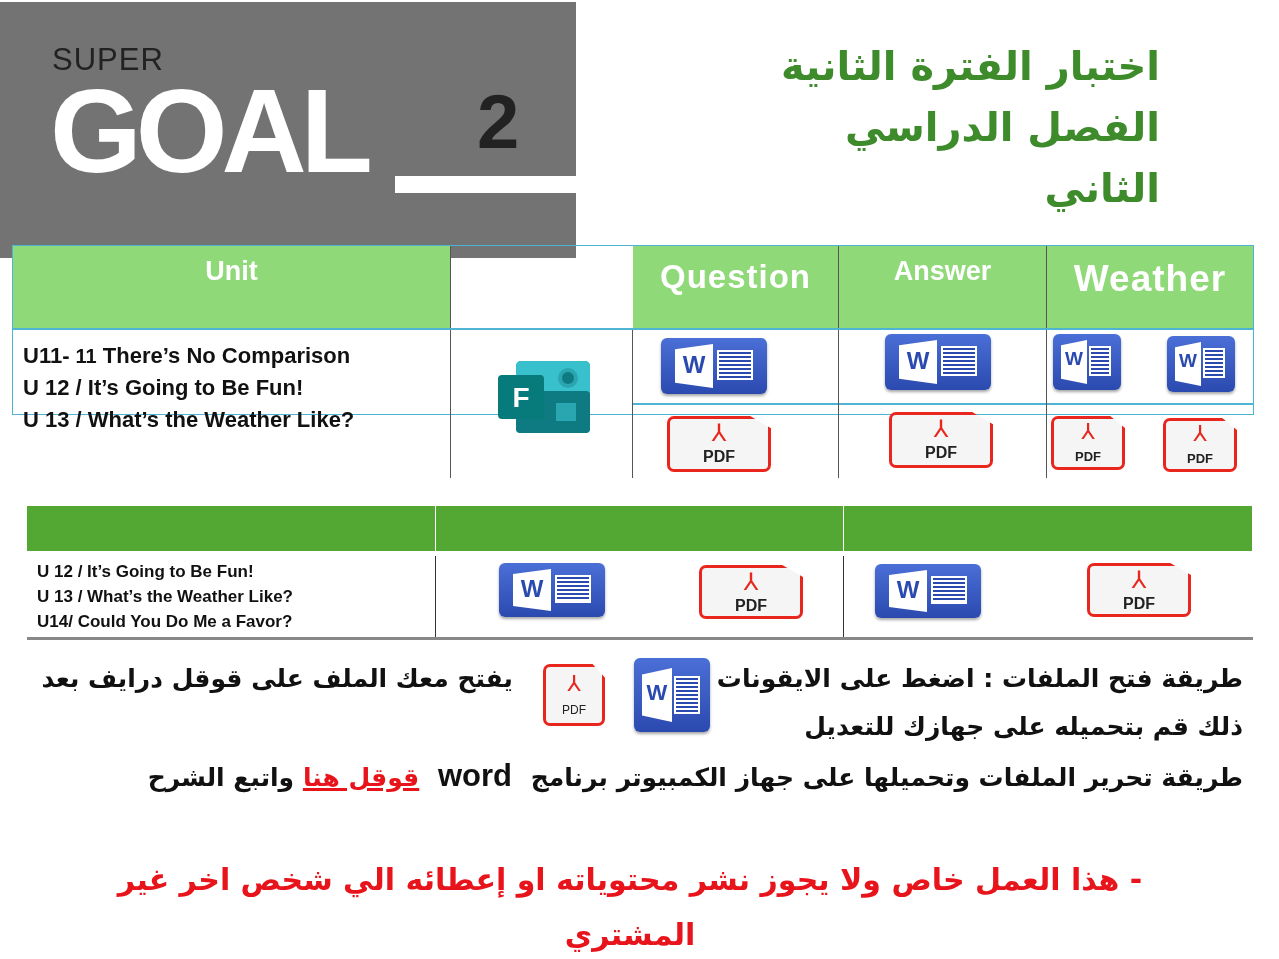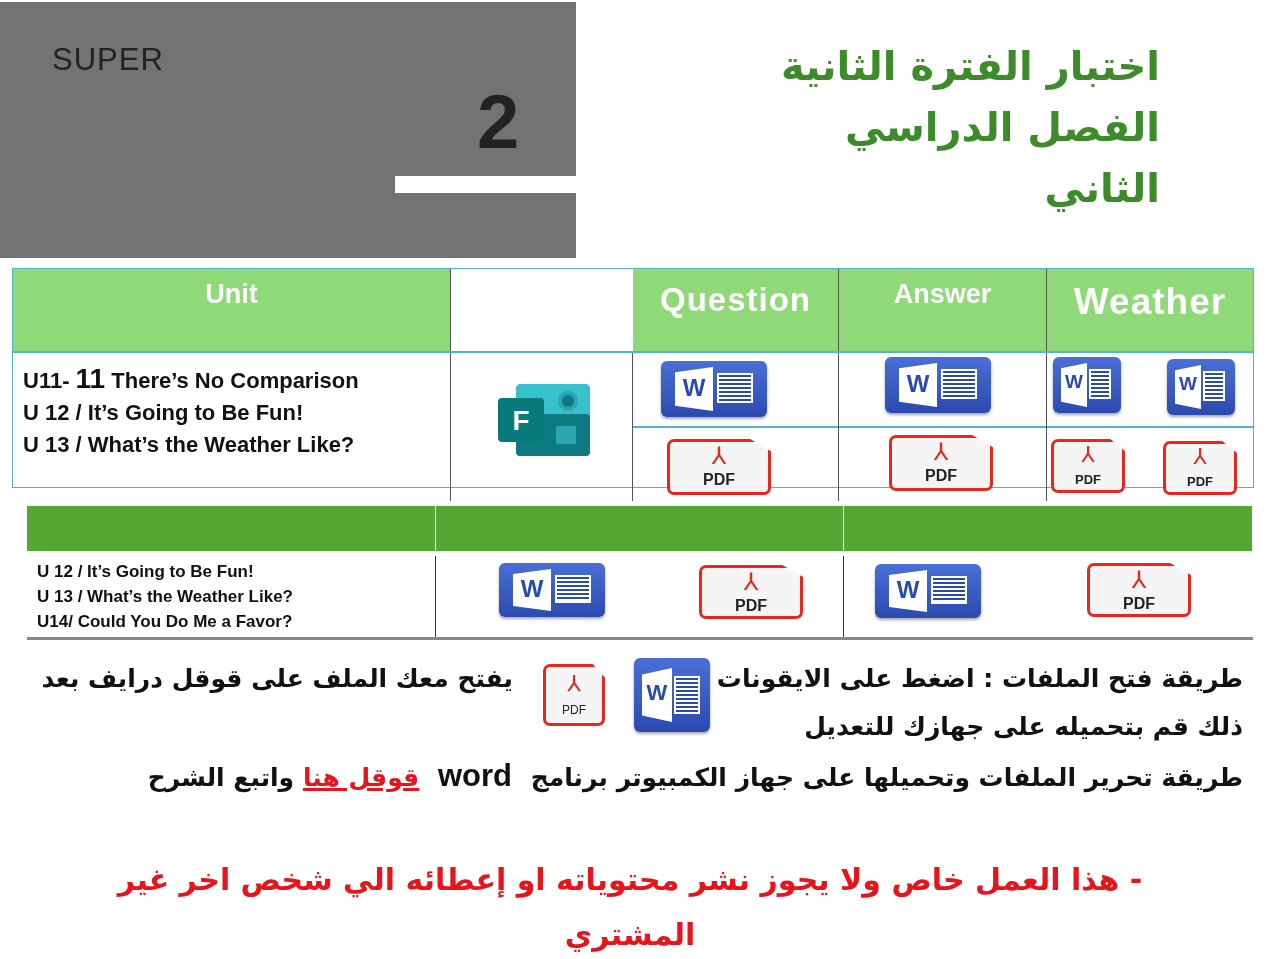--- a/index.html
+++ b/index.html
@@ -41,37 +41,37 @@
     .title {
       left: 740px; top: 36px; width: 420px;
       direction: rtl; 
       color: #3d8b2a; font-weight: bold;
       font-size: 40px; line-height: 61px;
       font-family: "DejaVu Sans", sans-serif;
     }
 
     
     .t1 {
-      left: 12px; top: 268px; width: 1242px; height: 220px;
+      left: 12px; top: 245px; width: 1242px; height: 170px;
       border: 1px solid #4fb4d4;
     }
     .t1 .hdr {
       position: absolute; top: 0; height: 82px; background: #8fd978;
       border-right: 1px solid #555; color: #fff; font-weight: bold;
     }
     .t1 .hdr span { position: absolute; left: 0; right: 0; text-align: center; }
     .t1 .body-cell { position: absolute; border-right: 1px solid #555; }
     .hline { position: absolute; height: 2px; background: #4fb4d4; }
 
     .unit-text {
       position: absolute; left: 10px; top: 10px;
       font-size: 22px; font-weight: bold; color: #111; line-height: 32px;
       font-family: "Liberation Sans", sans-serif;
     }
-    .unit-text .big { font-size: 28px; }
+    .unit-text .big { font-size: 20px; }
 
     
     .word-icon {
       position: absolute; border-radius: 6px;
       background: linear-gradient(#4a6fd6, #2b4ab0);
       box-shadow: 0 2px 3px rgba(0,0,0,0.35);
       cursor: pointer;
     }
     .word-icon .page {
       position: absolute; background: #fff;
@@ -126,20 +126,21 @@
       color: #e8141c; font-weight: bold;
       font-size: 30px; line-height: 55px;
       font-family: "DejaVu Sans", sans-serif;
     }
   </style>
 </head>
 <body>
 
 <div class="abs logo">
   <div class="logo-super">SUPER</div>
+  <div class="logo-goal">GOAL</div>
   <div class="logo-bar"></div>
   <div class="logo-num">2</div>
 </div>
 
 <div class="abs title">
   <div>اختبار الفترة الثانية</div>
   <div>الفصل الدراسي الثاني</div>
 </div>
 
 <div class="abs t1">

